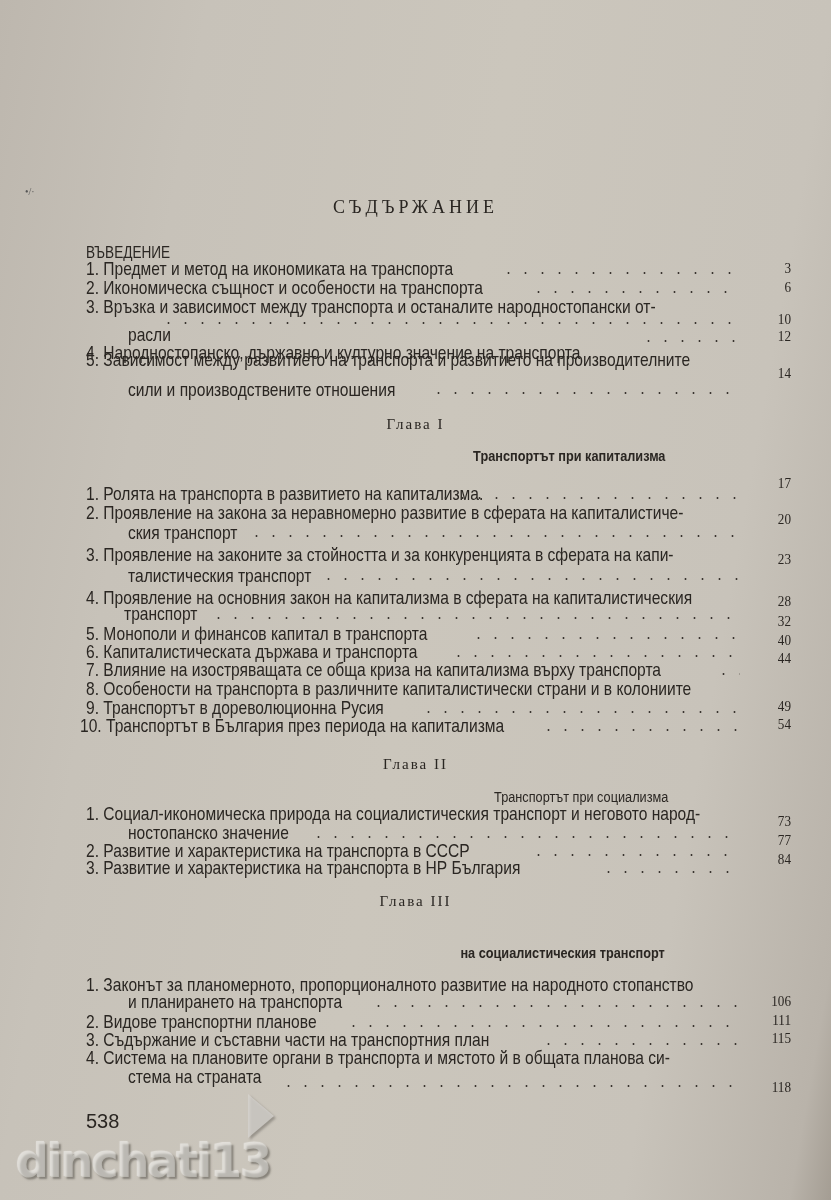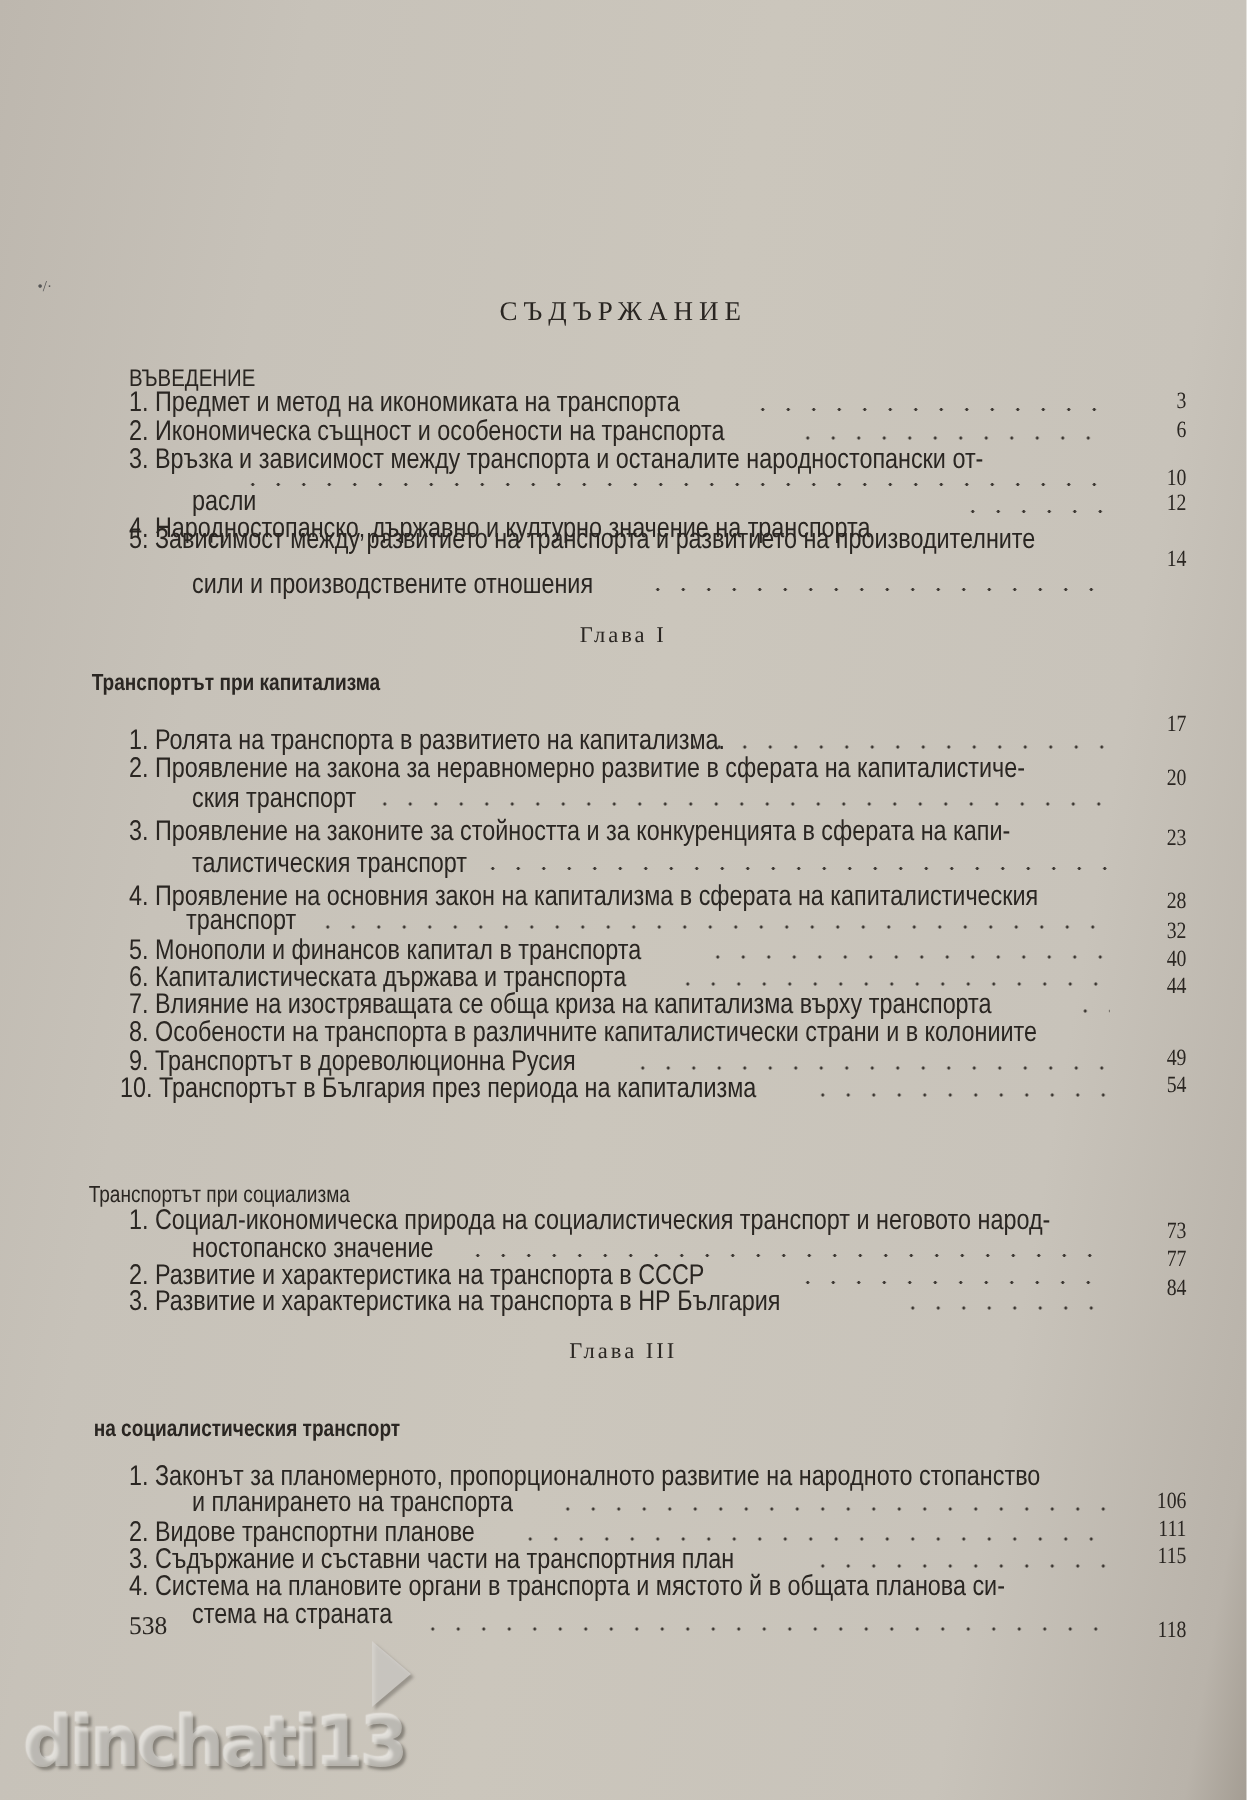--- a/index.html
+++ b/index.html
@@ -24,25 +24,25 @@
   .pg {
     position: absolute; right: 40px; font-size: 15.5px; font-family: "Liberation Serif", serif;
     text-align: right; width: 40px; transform: scaleX(0.85); transform-origin: right;
   }
   .leader {
     position: absolute; height: 2px; background-image: radial-gradient(circle, #3a3530 0.9px, transparent 1.2px);
     background-size: 17px 2px; background-repeat: repeat-x;
   }
   .chapter { position: absolute; left: 0; width: 831px; text-align: center; font-size: 15px; letter-spacing: 2px; font-family: Liberation Serif, serif; }
   .chapter-title {
-    position: absolute; left: 0; width: 687px; text-align: left; font-size: 15.5px; font-weight: bold;
-    font-family: "Liberation Sans", sans-serif; line-height: 20px; margin-left: 40px;
+    position: absolute; left: 0; width: 687px; text-align: right; font-size: 15.5px; font-weight: bold;
+    font-family: "Liberation Sans", sans-serif; line-height: 20px;
   }
   .chapter-title span { display: inline-block; transform: scaleX(0.82); }
-  .folio { position: absolute; left: 86px; top: 1074px; font-size: 17px; font-family: Liberation Serif, serif; }
+  .folio { position: absolute; left: 86px; top: 1110px; font-size: 20px; font-family: Liberation Sans, sans-serif; }
   .wm {
     position: absolute; font-family: "DejaVu Sans", sans-serif; font-weight: bold; color: rgba(220,218,214,0.55);
     text-shadow: 2px 2px 2px rgba(80,76,70,0.55), -1px -1px 1px rgba(255,255,255,0.5);
     pointer-events: none; white-space: nowrap;
   }
   .wm-balkan { left: 14px; top: 1002px; font-size: 42px; letter-spacing: -2px; }
   .wm-auction { left: 8px; top: 1028px; font-size: 92px; letter-spacing: -4px; line-height: 92px; }
   .wm-user { left: 16px; top: 1134px; font-size: 46px; letter-spacing: -2px; }
   .wm-arrow {
     position: absolute; left: 248px; top: 1094px; width: 0; height: 0;
@@ -140,20 +140,21 @@
 
     <div class="entry" style="top:698px"><span class="txt">9. Транспортът в дореволюционна Русия</span></div>
     <div class="leader" style="left:420px;width:320px;top:711px"></div>
     <div class="pg" style="top:697px">49</div>
 
     <div class="entry" style="top:716px;left:80px"><span class="txt">10. Транспортът в България през периода на капитализма</span></div>
     <div class="leader" style="left:540px;width:200px;top:729px"></div>
     <div class="pg" style="top:715px">54</div>
   </div>
 
+  <div class="chapter" style="top:756px">Глава II</div>
   <div class="chapter-title" style="top:787px">
     <span style="font-weight:normal">Транспортът при социализма</span>
   </div>
 
   <div>
     <div class="entry" style="top:804px"><span class="txt">1. Социал-икономическа природа на социалистическия транспорт и неговото народ-</span></div>
     <div class="entry" style="top:823px;left:128px"><span class="txt">ностопанско значение</span></div>
     <div class="leader" style="left:310px;width:430px;top:836px"></div>
     <div class="pg" style="top:812px">73</div>
 

